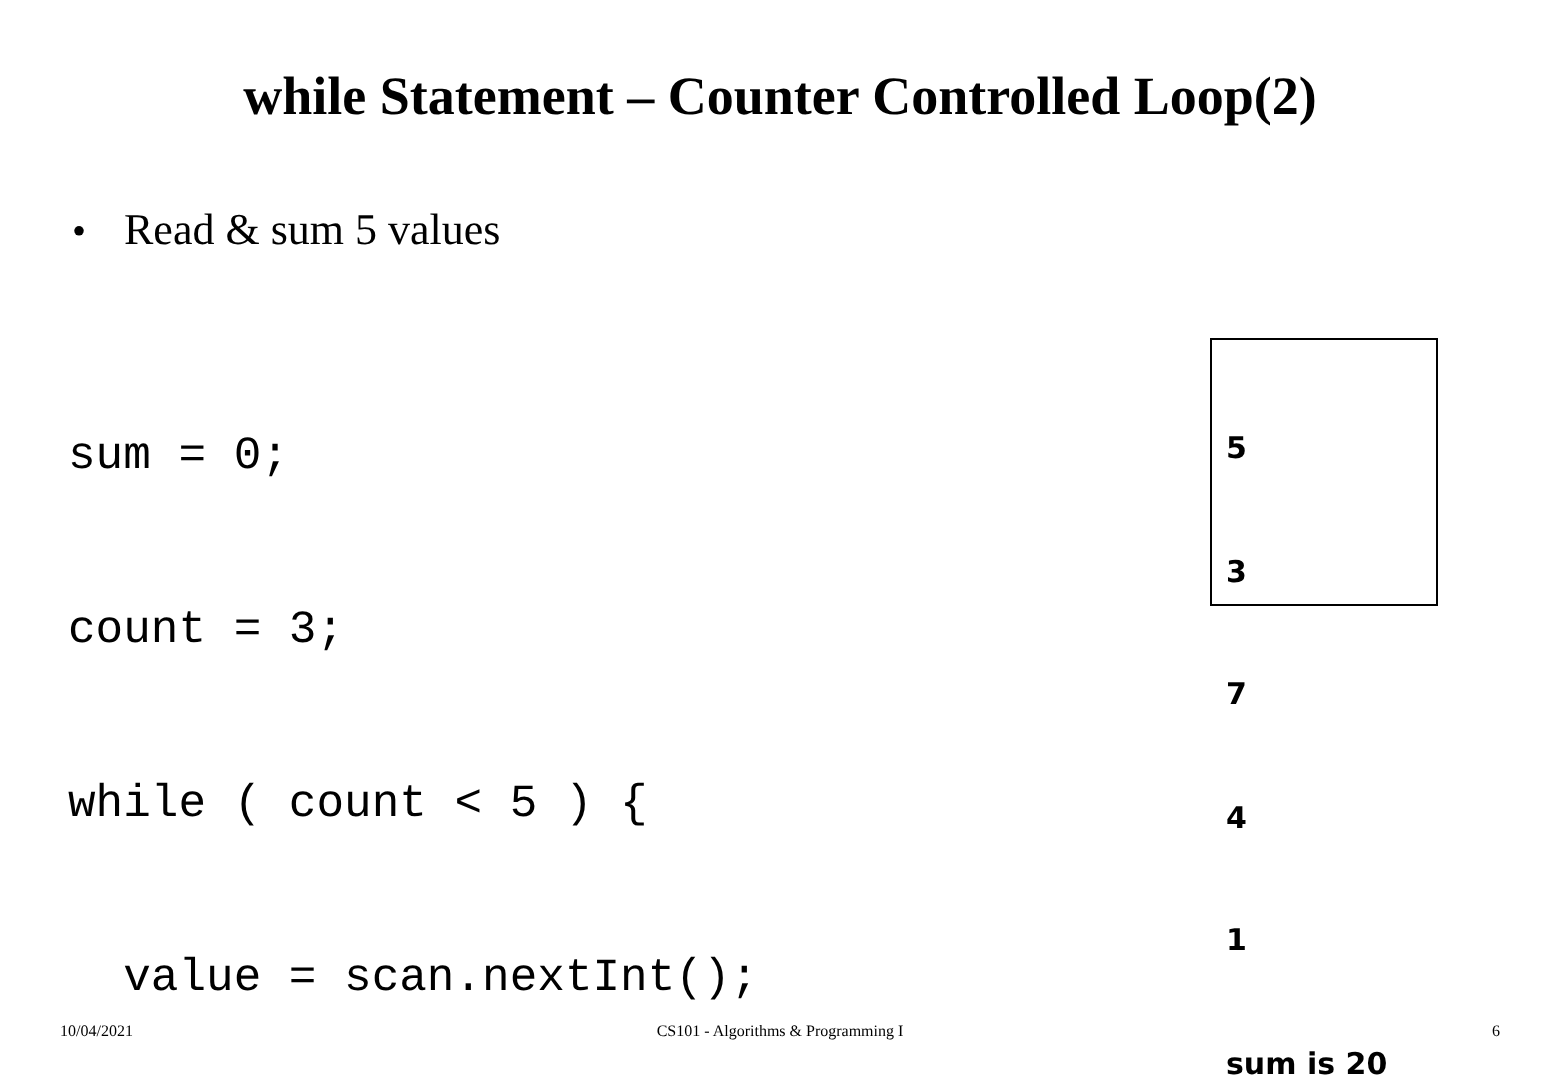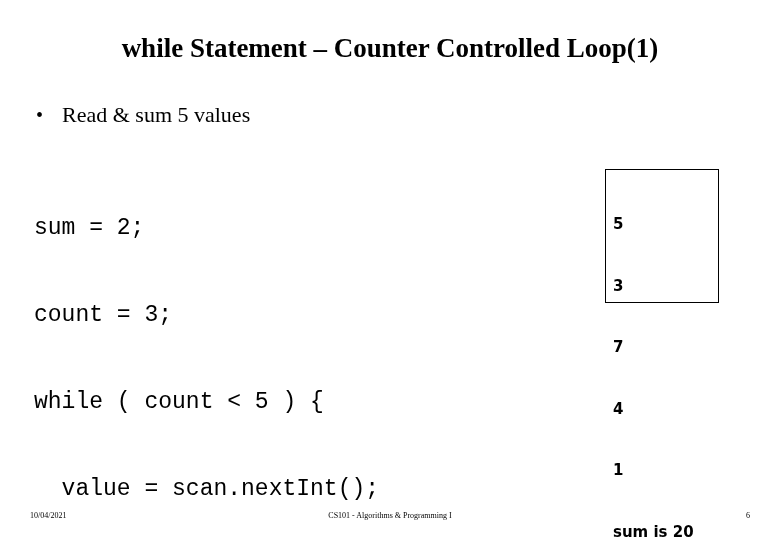--- a/index.html
+++ b/index.html
@@ -138,31 +138,31 @@
     line-height: 10px;
     color: #000000;
     white-space: nowrap;
   }
 </style>
 </head>
 <body>
 
 <div id="slide">
 
-  <div id="slide-title">while Statement – Counter Controlled Loop(1)</div>
+  <div id="slide-title">while Statement – Counter Controlled Loop(2)</div>
 
   <div id="bullet-list">
     <div class="bullet-row">
       <span class="bullet-mark">•</span>
       <span class="bullet-text">Read &amp; sum 5 values</span>
     </div>
   </div>
 
   <div id="code-block">
-    <div class="code-line">sum = 2;</div>
+    <div class="code-line">sum = 0;</div>
     <div class="code-line">count = 3;</div>
     <div class="code-line">while ( count &lt; 5 ) {</div>
     <div class="code-line">  value = scan.nextInt();</div>
     
     
     
     
   </div>
 
   <div id="output-box">

